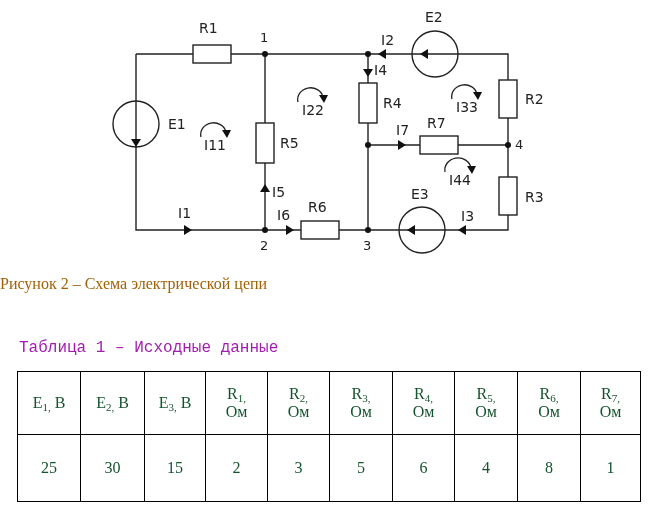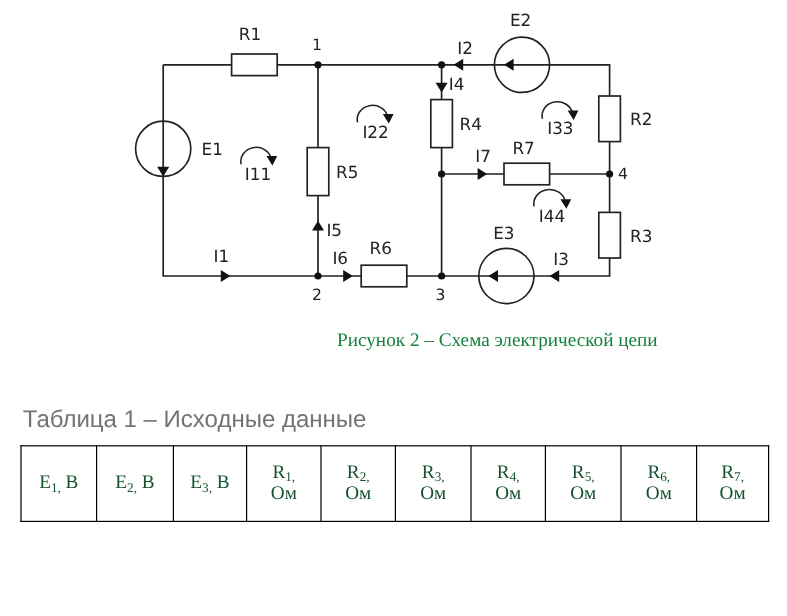--- a/index.html
+++ b/index.html
@@ -2,25 +2,25 @@
 <html><head>
 <meta charset="utf-8">
 <style>
   html, body { margin: 0; padding: 0; background: #ffffff; }
   body { width: 656px; height: 513px; position: relative; overflow: hidden; }
   #circuit { position: absolute; left: 0; top: 0; }
   #circuit text.lbl { font-family: "DejaVu Sans", sans-serif; font-size: 14px; fill: #222; }
   #circuit text.node { font-family: "DejaVu Sans", sans-serif; font-size: 13px; fill: #222; }
   .caption {
     position: absolute; left: 0; width: 548px; top: 275px;
-    text-align: right; font-family: "Liberation Serif", serif; font-size: 16px; color: #15803d;
+    text-align: left; font-family: "Liberation Serif", serif; font-size: 16px; color: #a16207;
   }
   .table-title {
     position: absolute; left: 19px; top: 339px;
-    font-family: Liberation Sans, sans-serif; font-size: 20px; color: #737373;
+    font-family: Liberation Mono, monospace; font-size: 16px; color: #a21caf;
   }
   table.data {
     position: absolute; left: 17px; top: 371px;
     border-collapse: collapse; table-layout: fixed;
     font-family: "Liberation Serif", serif; font-size: 16px; color: #14532d;
   }
   table.data td, table.data th {
     border: 1.5px solid #000; text-align: center; vertical-align: middle;
     font-weight: normal; padding: 0; line-height: 18px;
   }
@@ -154,14 +154,26 @@
     <th><span>E</span><sub>2,</sub> <span>В</span></th>
     <th><span>E</span><sub>3,</sub> <span>В</span></th>
     <th><span>R</span><sub>1,</sub><br><span>Ом</span></th>
     <th><span>R</span><sub>2,</sub><br><span>Ом</span></th>
     <th><span>R</span><sub>3,</sub><br><span>Ом</span></th>
     <th><span>R</span><sub>4,</sub><br><span>Ом</span></th>
     <th><span>R</span><sub>5,</sub><br><span>Ом</span></th>
     <th><span>R</span><sub>6,</sub><br><span>Ом</span></th>
     <th><span>R</span><sub>7,</sub><br><span>Ом</span></th>
   </tr>
+  <tr class="vals">
+    <td>25</td>
+    <td>30</td>
+    <td>15</td>
+    <td>2</td>
+    <td>3</td>
+    <td>5</td>
+    <td>6</td>
+    <td>4</td>
+    <td>8</td>
+    <td>1</td>
+  </tr>
 </tbody>
   </table>
 
 </body></html>

